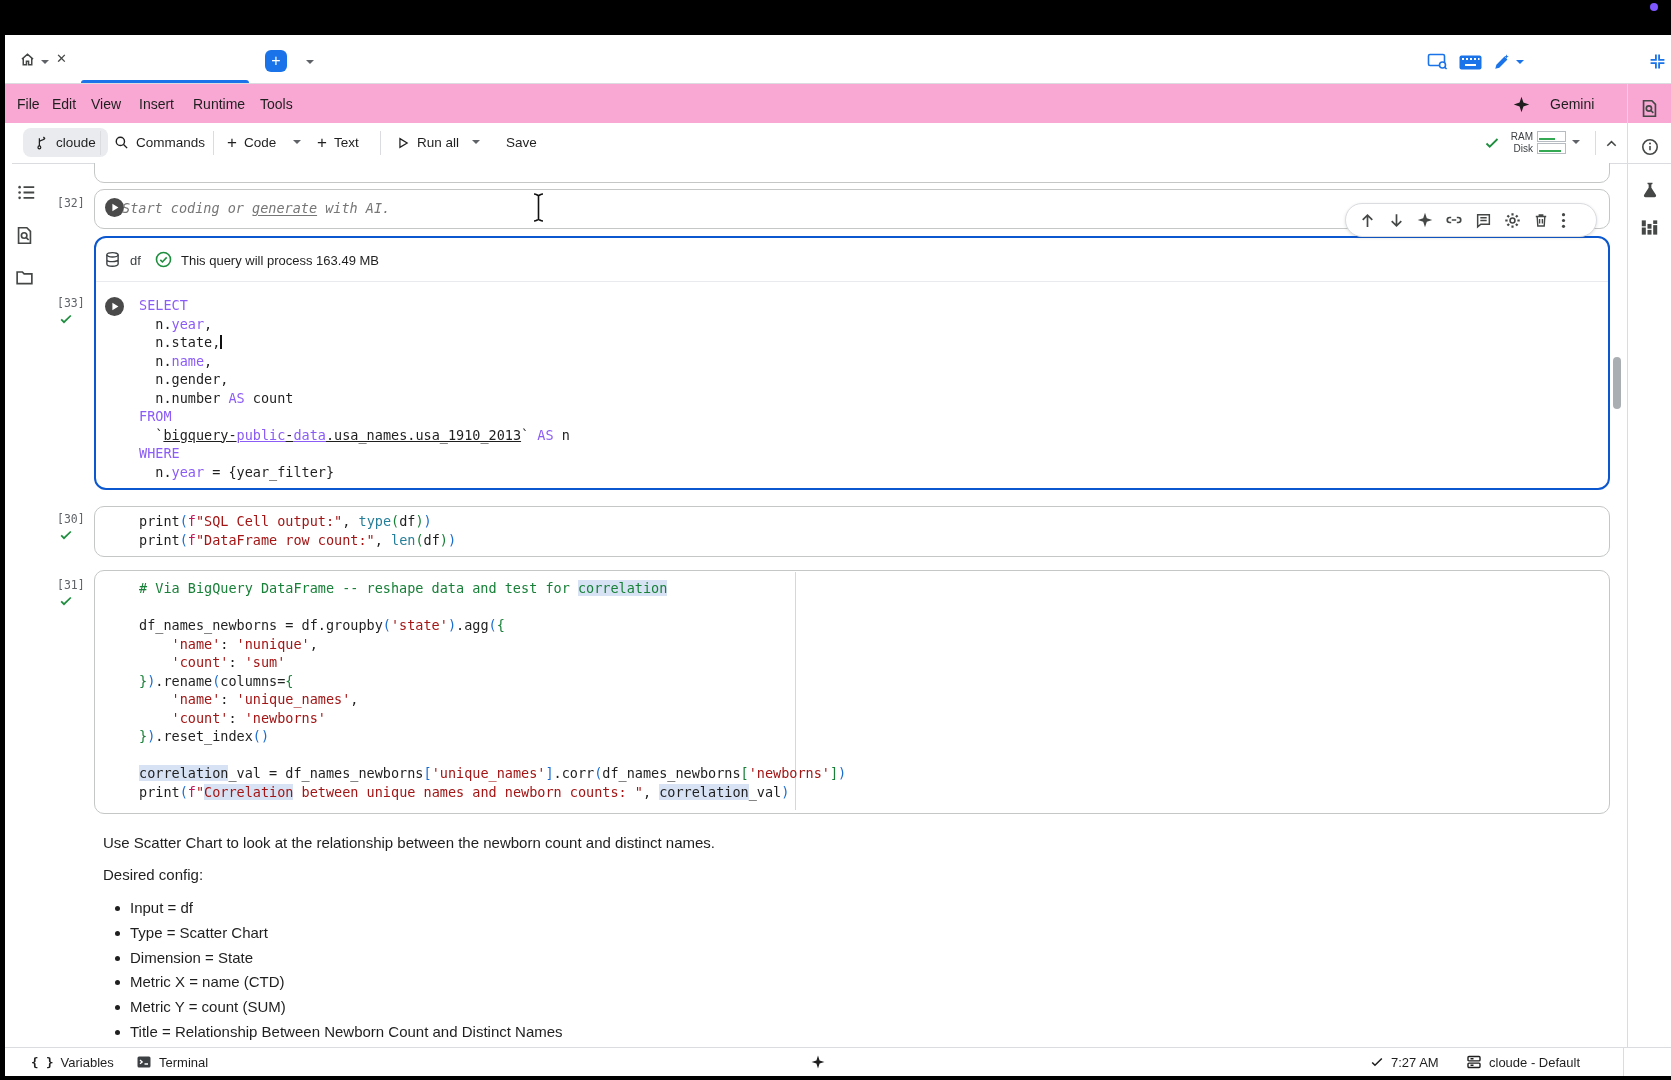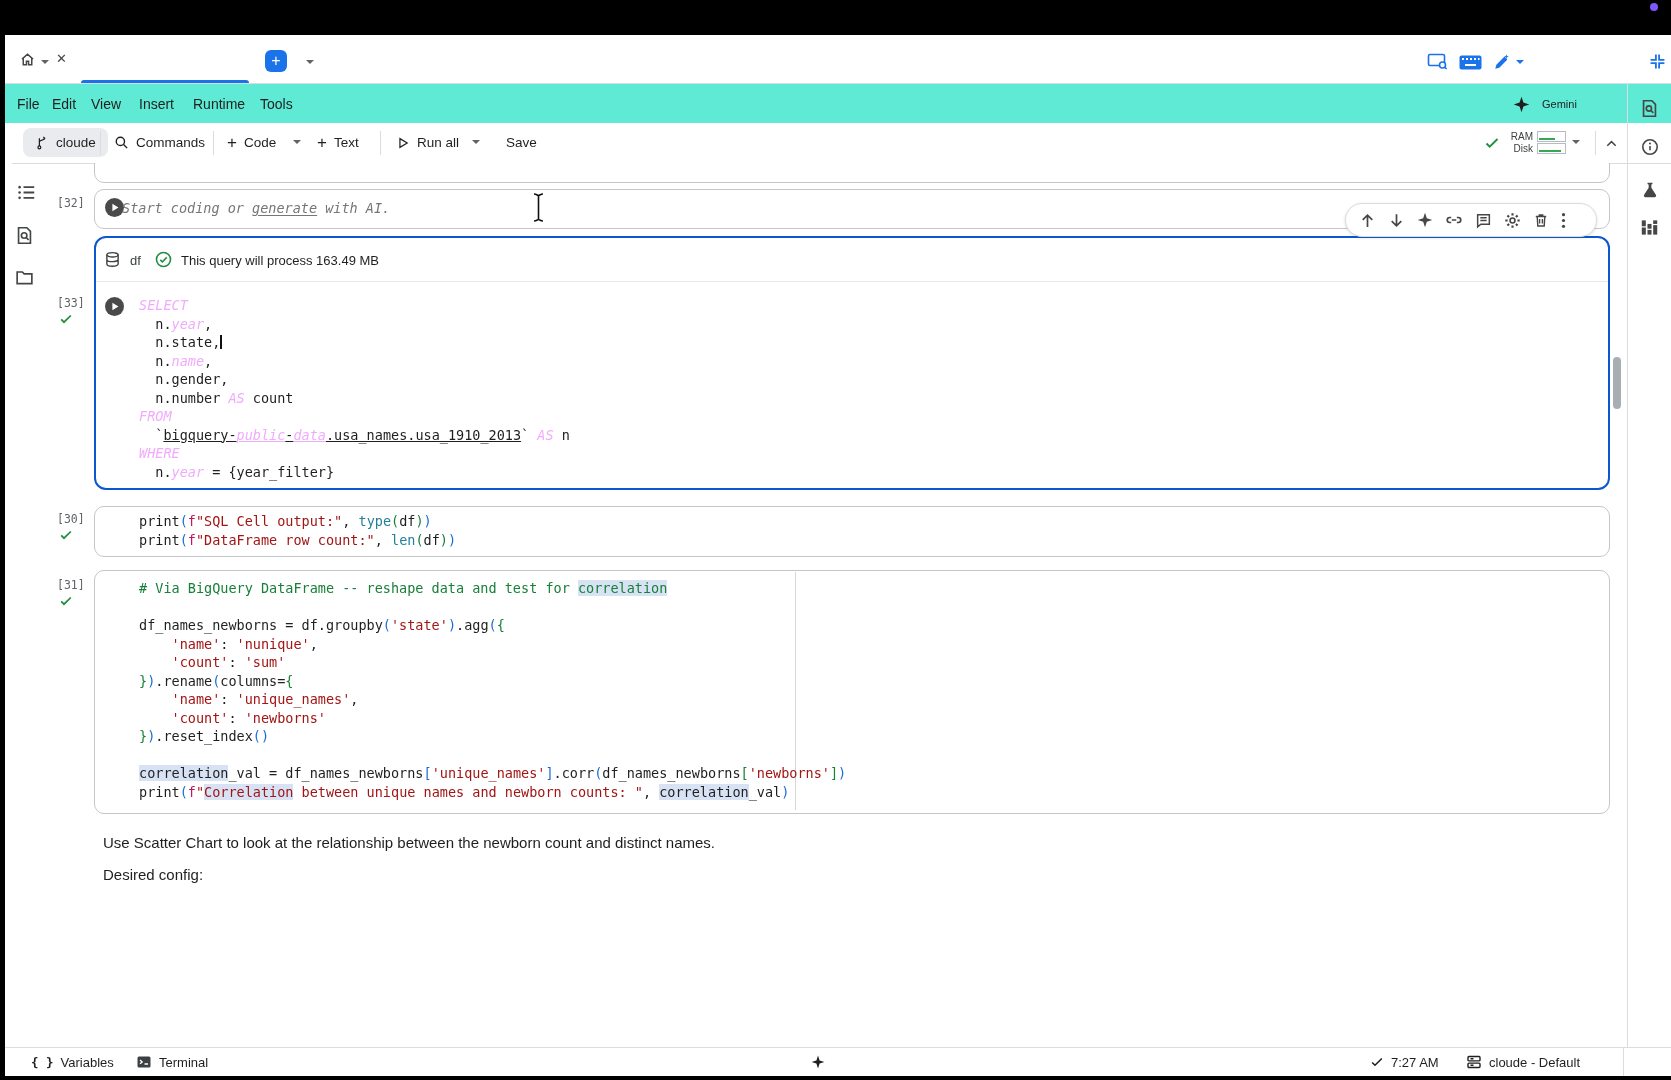--- a/index.html
+++ b/index.html
@@ -15,41 +15,41 @@
   .tabstrip{position:absolute;left:5px;top:35px;width:1666px;height:48px;background:#fff;border-bottom:1px solid #dadce0;}
   .tab{position:absolute;left:76px;top:9px;width:166px;height:40px;background:#fff;border:1px solid #dadce0;border-bottom:none;border-radius:10px 10px 0 0;margin-top:44px;}
   .tab-underline{position:absolute;left:76px;top:45px;width:168px;height:3px;background:#1a73e8;border-radius:3px 3px 0 0;}
   .tab-title{position:absolute;left:33px;top:11px;font-size:13.5px;color:#1a73e8;white-space:nowrap;}
   .newtab{position:absolute;left:260px;top:15px;width:22px;height:22px;border-radius:6px;background:#1a73e8;color:#fff;
           display:flex;align-items:center;justify-content:center;font-size:16px;line-height:1;}
   .carat{width:0;height:0;border:4px solid transparent;border-top-color:#5f6368;display:inline-block;}
   .carat.blue{border-top-color:#1a73e8;}
   .xglyph{font-size:13px;color:#444746;}
   
-  .menubar{position:absolute;left:5px;top:84px;width:1666px;height:39px;background:#5eead4;}
+  .menubar{position:absolute;left:5px;top:84px;width:1666px;height:39px;background:#f9a8d4;}
   .menu-item{position:absolute;top:0;height:39px;display:flex;align-items:center;font-size:14px;color:#1f1f1f;cursor:default;}
-  .gemini{position:absolute;left:1508px;top:7px;height:26px;display:flex;align-items:center;gap:12px;font-size:11px;color:#1f1f1f;}
+  .gemini{position:absolute;left:1508px;top:7px;height:26px;display:flex;align-items:center;gap:20px;font-size:14px;color:#1f1f1f;}
   
   .toolbar{position:absolute;left:5px;top:123px;width:1666px;height:40px;background:#fff;border-bottom:1px solid #dadce0;margin-left:7px;}
   .tbtn{position:absolute;top:5px;height:29px;display:flex;align-items:center;gap:7px;font-size:13.5px;color:#1f1f1f;padding:0 4px;}
   .chip{background:#e9ebee;border-radius:8px;padding:0 12px;}
   .tdiv{position:absolute;top:8px;width:1px;height:24px;background:#dadce0;}
   .plus{font-size:17px;color:#1f1f1f;line-height:1;}
   .meter-row{display:flex;align-items:center;gap:4px;height:12px;}
   .meter-lbl{font-size:10px;color:#3c4043;width:24px;text-align:right;}
   .meter{width:27px;height:9px;border:1px solid #b6bcc2;background:#fff;position:relative;}
   .meter i{position:absolute;left:1px;bottom:1px;height:2px;background:#34a853;}
   
   .rail-icon{position:absolute;color:#444746;}
   .cellbox{position:absolute;background:#fff;border:1px solid #c4c7c5;border-radius:10px;}
   .exec{position:absolute;font-family:"DejaVu Sans Mono",monospace;font-size:11.5px;color:#5f6368;}
   .playbtn{position:absolute;width:19px;height:19px;}
   .code{position:absolute;font-family:"DejaVu Sans Mono",monospace;font-size:13.5px;line-height:18.5px;white-space:pre;color:#1f1f1f;}
   .code-line{min-height:18.5px;}
-  .tk.pl{color:#1f1f1f;} .tk.kw{color:#f0abfc;font-style:italic;} .tk.str{color:#a31515;} .tk.com{color:#188038;}
+  .tk.pl{color:#1f1f1f;} .tk.kw{color:#8b5cf6;} .tk.str{color:#a31515;} .tk.com{color:#188038;}
   .tk.fn{color:#267f99;} .tk.mag{color:#c2185b;} .tk.br1{color:#1a6dd0;} .tk.br2{color:#188038;}
   .tk.hl{background:#d7e3f4;} .tk.lk{text-decoration:underline;}
   .tk.caret{display:inline-block;width:1.5px;height:14px;background:#101010;vertical-align:-2px;}
   .placeholder{position:absolute;font-family:"DejaVu Sans Mono",monospace;font-size:13.5px;color:#767676;white-space:pre;}
   .placeholder u{text-underline-offset:2px;}
   .cell-toolbar{position:absolute;left:1345px;top:203px;width:252px;height:34px;background:#fff;border:1px solid #dadce0;
                 border-radius:17px;box-shadow:0 1px 3px rgba(60,64,67,.18);display:flex;align-items:center;gap:12px;
                 padding:0 13px;box-sizing:border-box;z-index:6;color:#444746;}
   .sqlcell{position:absolute;left:94px;top:236px;width:1516px;height:254px;border:2px solid #0b57d0;border-radius:12px;background:#fff;box-sizing:border-box;}
   .sqlheader-div{position:absolute;left:96px;top:281px;width:1512px;height:1px;background:#e8eaed;}
@@ -375,20 +375,28 @@
     <svg width="14" height="14" viewBox="0 0 16 16" fill="none" stroke="#1e8e3e" stroke-width="2">
         <path d="M2.5 8.5l3.2 3.2L13.5 4"></path>
       </svg>
   </span>
   <div class="cellbox" style="left:94px;top:570px;width:1514px;height:242px;"></div>
   <div class="ruler"></div>
   <div class="code" style="left:139px;top:579px;"><div class="code-line"><span class="tk com"># Via BigQuery DataFrame -- reshape data and test for </span><span class="tk com hl">correlation</span></div><div class="code-line">&nbsp;</div><div class="code-line"><span class="tk pl">df_names_newborns = df.groupby</span><span class="tk br1">(</span><span class="tk str">'state'</span><span class="tk br1">)</span><span class="tk pl">.agg</span><span class="tk br1">(</span><span class="tk br2">{</span></div><div class="code-line"><span class="tk pl">    </span><span class="tk str">'name'</span><span class="tk pl">: </span><span class="tk str">'nunique'</span><span class="tk pl">,</span></div><div class="code-line"><span class="tk pl">    </span><span class="tk str">'count'</span><span class="tk pl">: </span><span class="tk str">'sum'</span></div><div class="code-line"><span class="tk br2">}</span><span class="tk br1">)</span><span class="tk pl">.rename</span><span class="tk br1">(</span><span class="tk pl">columns=</span><span class="tk br2">{</span></div><div class="code-line"><span class="tk pl">    </span><span class="tk str">'name'</span><span class="tk pl">: </span><span class="tk str">'unique_names'</span><span class="tk pl">,</span></div><div class="code-line"><span class="tk pl">    </span><span class="tk str">'count'</span><span class="tk pl">: </span><span class="tk str">'newborns'</span></div><div class="code-line"><span class="tk br2">}</span><span class="tk br1">)</span><span class="tk pl">.reset_index</span><span class="tk br1">()</span></div><div class="code-line">&nbsp;</div><div class="code-line"><span class="tk pl hl">correlation</span><span class="tk pl">_val = df_names_newborns</span><span class="tk br1">[</span><span class="tk str">'unique_names'</span><span class="tk br1">]</span><span class="tk pl">.corr</span><span class="tk br1">(</span><span class="tk pl">df_names_newborns</span><span class="tk br2">[</span><span class="tk str">'newborns'</span><span class="tk br2">]</span><span class="tk br1">)</span></div><div class="code-line"><span class="tk pl">print</span><span class="tk br1">(</span><span class="tk mag">f</span><span class="tk str">"</span><span class="tk str hl">Correlation</span><span class="tk str"> between unique names and newborn counts: "</span><span class="tk pl">, </span><span class="tk pl hl">correlation</span><span class="tk pl">_val</span><span class="tk br1">)</span></div></div>
 
   <div class="md" style="left:103px;top:834px;">Use Scatter Chart to look at the relationship between the newborn count and distinct names.</div>
   <div class="md" style="left:103px;top:866px;">Desired config:</div>
+  <ul class="md-ul">
+    <li>Input = df</li>
+    <li>Type = Scatter Chart</li>
+    <li>Dimension = State</li>
+    <li>Metric X = name (CTD)</li>
+    <li>Metric Y = count (SUM)</li>
+    <li>Title = Relationship Between Newborn Count and Distinct Names</li>
+  </ul>
 
   <div class="scroll-thumb"></div>
   <div class="rdivider"></div>
   <span class="sidebar-icon" style="left:1640px;top:99px;">
     <svg width="19" height="19" viewBox="0 0 16 16" fill="none" stroke="#444746" stroke-width="1.4">
         <path d="M3 1.5h7l3 3v10H3z"></path>
         <circle cx="7.5" cy="8" r="2.2"></circle>
         <path d="M9.2 9.7l2 2"></path>
       </svg>
   </span>

